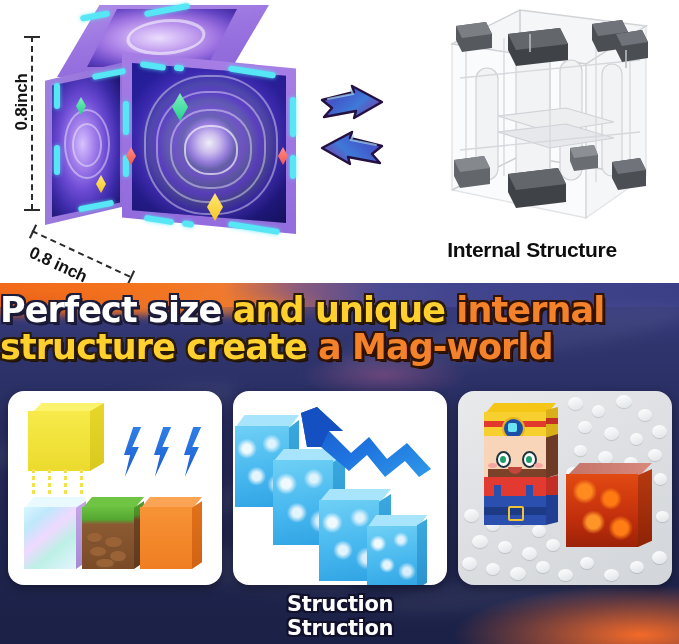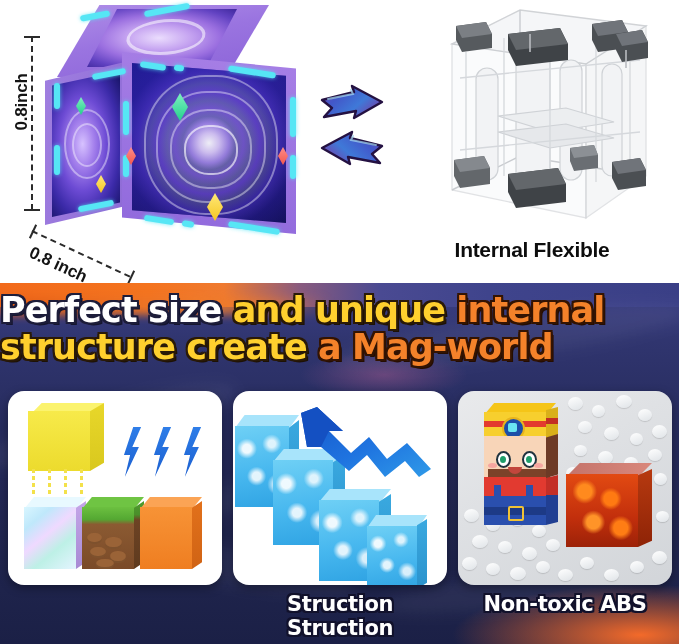--- a/index.html
+++ b/index.html
@@ -402,21 +402,21 @@
           <path d="M170 144 L194 141 L198 151 L174 154 Z" fill="#8c9095"></path>
           <path d="M212 158 L240 154 L246 166 L246 182 L218 186 L212 174 Z" fill="#4b4f53"></path>
           <path d="M212 158 L240 154 L246 166 L218 170 Z" fill="#70747a"></path>
         </g>
         <g stroke="#b9bcc0" stroke-width="1.6" fill="none">
           <path d="M226 46 L226 64"></path>
             <path d="M130 48 L130 30"></path>
         </g>
       </svg>
     </div>
-    <div class="struct-caption">Internal Flexible</div>
+    <div class="struct-caption">Internal Structure</div>
   </div>
 
   <div class="bottom-section">
     <div class="orange-band"></div>
     <div class="bg-streak s1"></div>
     <div class="bg-streak s2"></div>
     <div class="bg-streak s3"></div>
     <div class="bg-streak s4"></div>
     <div class="bg-streak s5"></div>
 
@@ -583,18 +583,17 @@
             <div class="belt"></div>
             <div class="buckle"></div>
           </div>
 
           <div class="lava">
             <div class="lava-top"></div>
             <div class="lava-front"></div>
             <div class="lava-side"></div>
           </div>
         </div>
-        <div class="card-label">Non-toxic ABS</div>
       </div>
 
     </div>
   </div>
 </div>
 
 </body></html>

